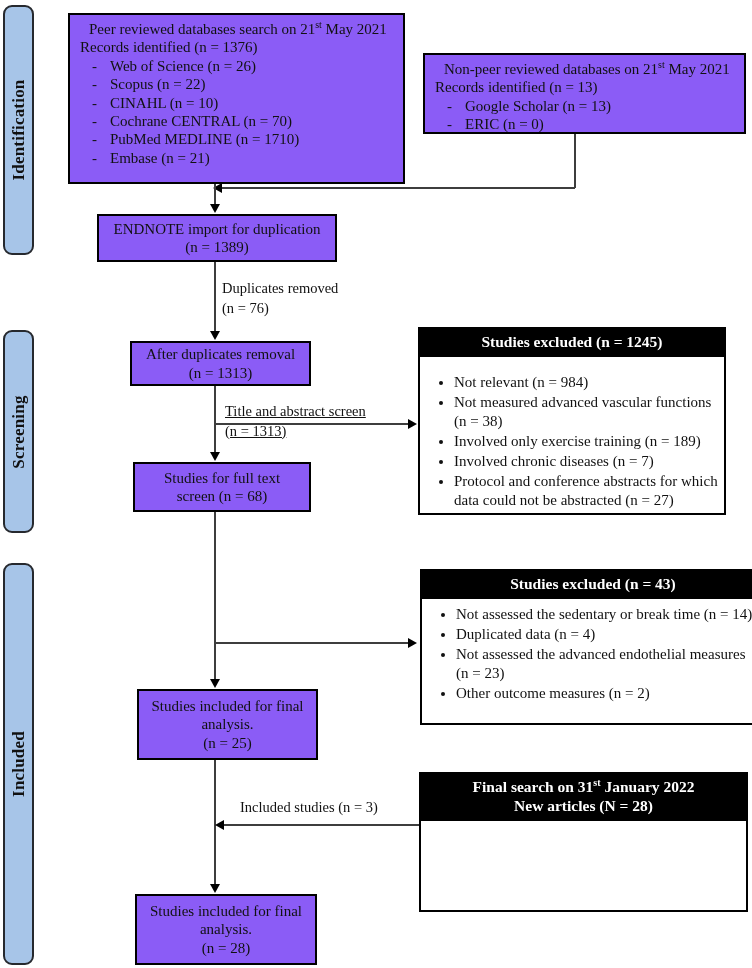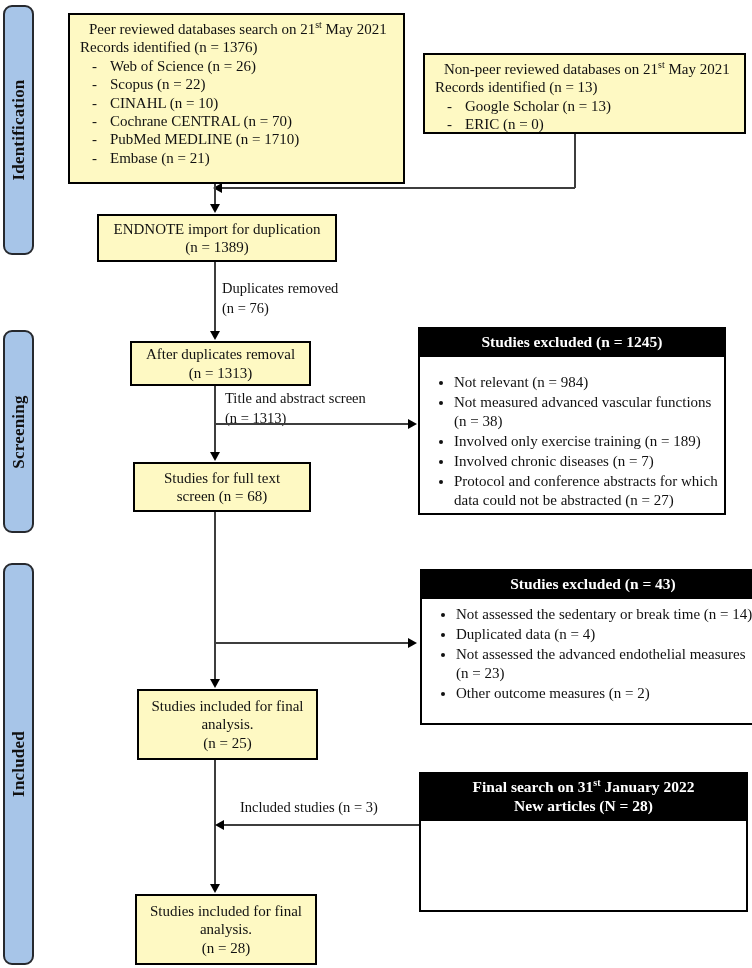--- a/index.html
+++ b/index.html
@@ -24,21 +24,21 @@
   .stage span {
     transform: rotate(-90deg);
     white-space: nowrap;
     font-weight: bold;
     font-size: 17px;
     letter-spacing: 0.2px;
   }
   
   .box {
     position: absolute;
-    background: #fef9c3;
+    background: #8b5cf6;
     border: 2.4px solid #000;
     box-sizing: border-box;
     font-size: 15px;
     line-height: 1.22;
   }
   .box.center {
     display: flex; align-items: center; justify-content: center;
     text-align: center;
     white-space: pre-line;
     padding: 2px 4px;
@@ -169,21 +169,21 @@
 
   <div class="hbox" style="left:419px; top:772px; width:329px; height:140px;">
     <div class="hdr">
       <div><span>Final search on 31</span><sup>st</sup><span> January 2022</span></div>
       <div>New articles (N = 28)</div>
     </div>
   </div>
 
   <div class="flabel" style="left:222px; top:279px; width:150px;">Duplicates removed
 (n = 76)</div>
-  <div class="flabel" style="left:225px; top:389px; width:180px;">Title and abstract screen
+  <div class="flabel" style="left:225px; top:402px; width:180px;text-decoration:underline;">Title and abstract screen
 (n = 1313)</div>
   <div class="flabel" style="left:240px; top:798px; width:155px;">Included studies (n = 3)</div>
 
   <div class="vline" style="left:574px; top:134px; height:54px;"></div>
   <div class="hline" style="left:221px; top:187px; width:354px;"></div>
   <div class="arr left" style="left:213px; top:183px;"></div>
 
   <div class="vline" style="left:214px; top:184px; height:21px;"></div>
   <div class="arr down" style="left:210px; top:204px;"></div>
 

